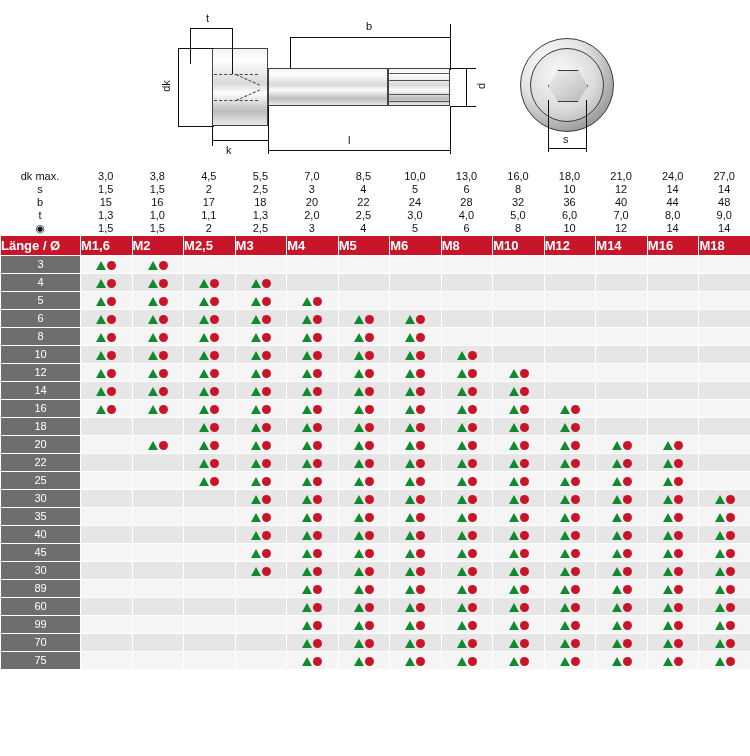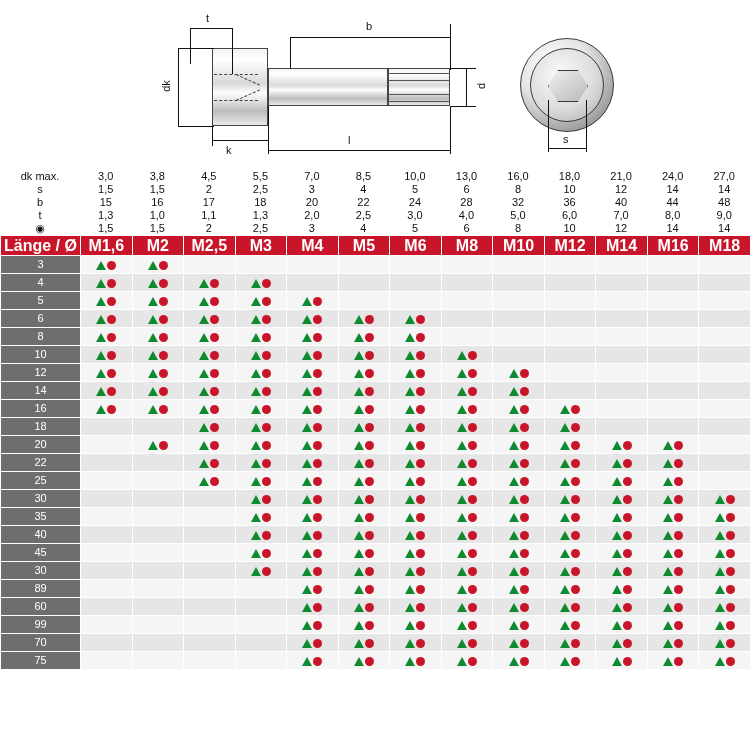--- a/index.html
+++ b/index.html
@@ -45,22 +45,22 @@
   table{border-collapse:collapse;width:750px;table-layout:fixed;}
   .spec td{
     font-size:11px;text-align:center;color:#111;height:13px;line-height:13px;
     border:0;padding:0;
   }
   .spec td.lab{text-align:center;width:80px;}
 
   
   .grid{border-collapse:collapse;width:750px;table-layout:fixed;}
   .grid th{
-    background:#c8152a;color:#fff;font-size:16px;font-weight:bold;
-    height:19px;line-height:19px;border:1px solid #ffffff;padding:0;text-align:center;
+    background:#c8152a;color:#fff;font-size:13px;font-weight:bold;
+    height:19px;line-height:19px;border:1px solid #ffffff;padding:0;text-align:left;
   }
   .grid th.first{background:#c8152a;}
   .grid td{
     height:17px;line-height:17px;border:1px solid #ffffff;padding:0;text-align:center;font-size:11px;
   }
   .grid td.len{
     background:#6e6e6e;color:#ffffff;font-size:11px;text-align:center;font-weight:normal;
   }
   .grid tr.alt td.cell{background:#e6e6e6;}
   .grid td.cell{background:#f5f5f5;}

